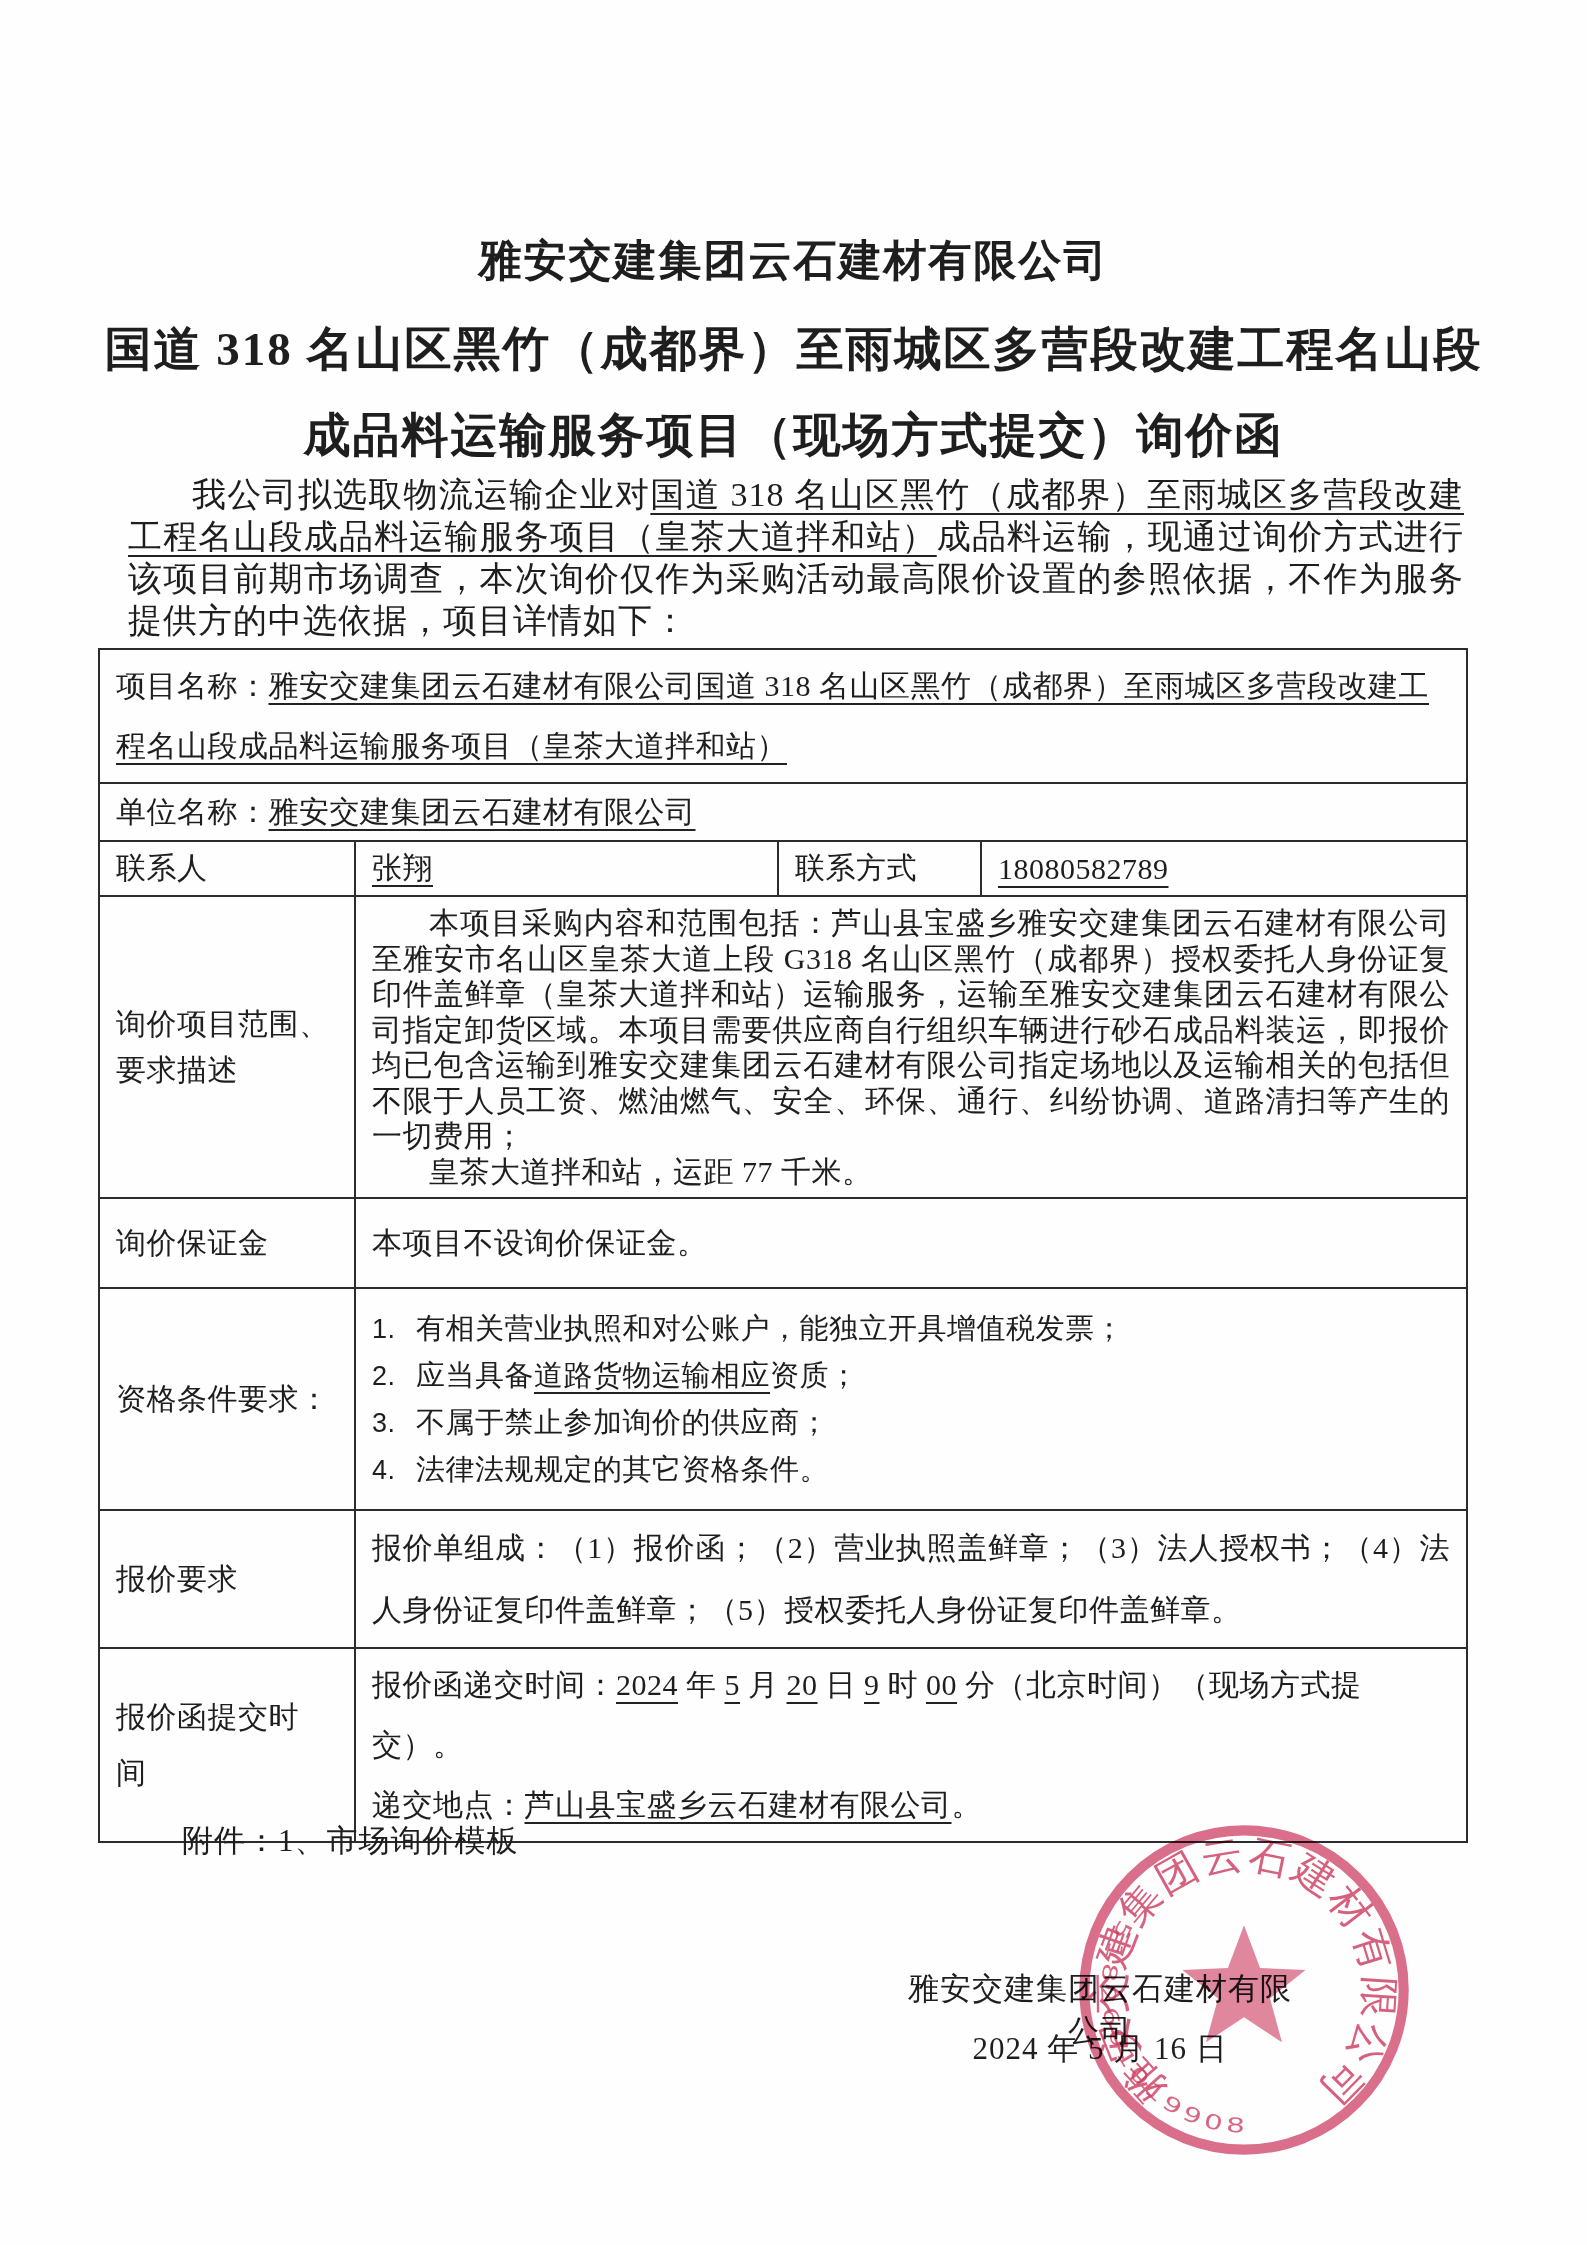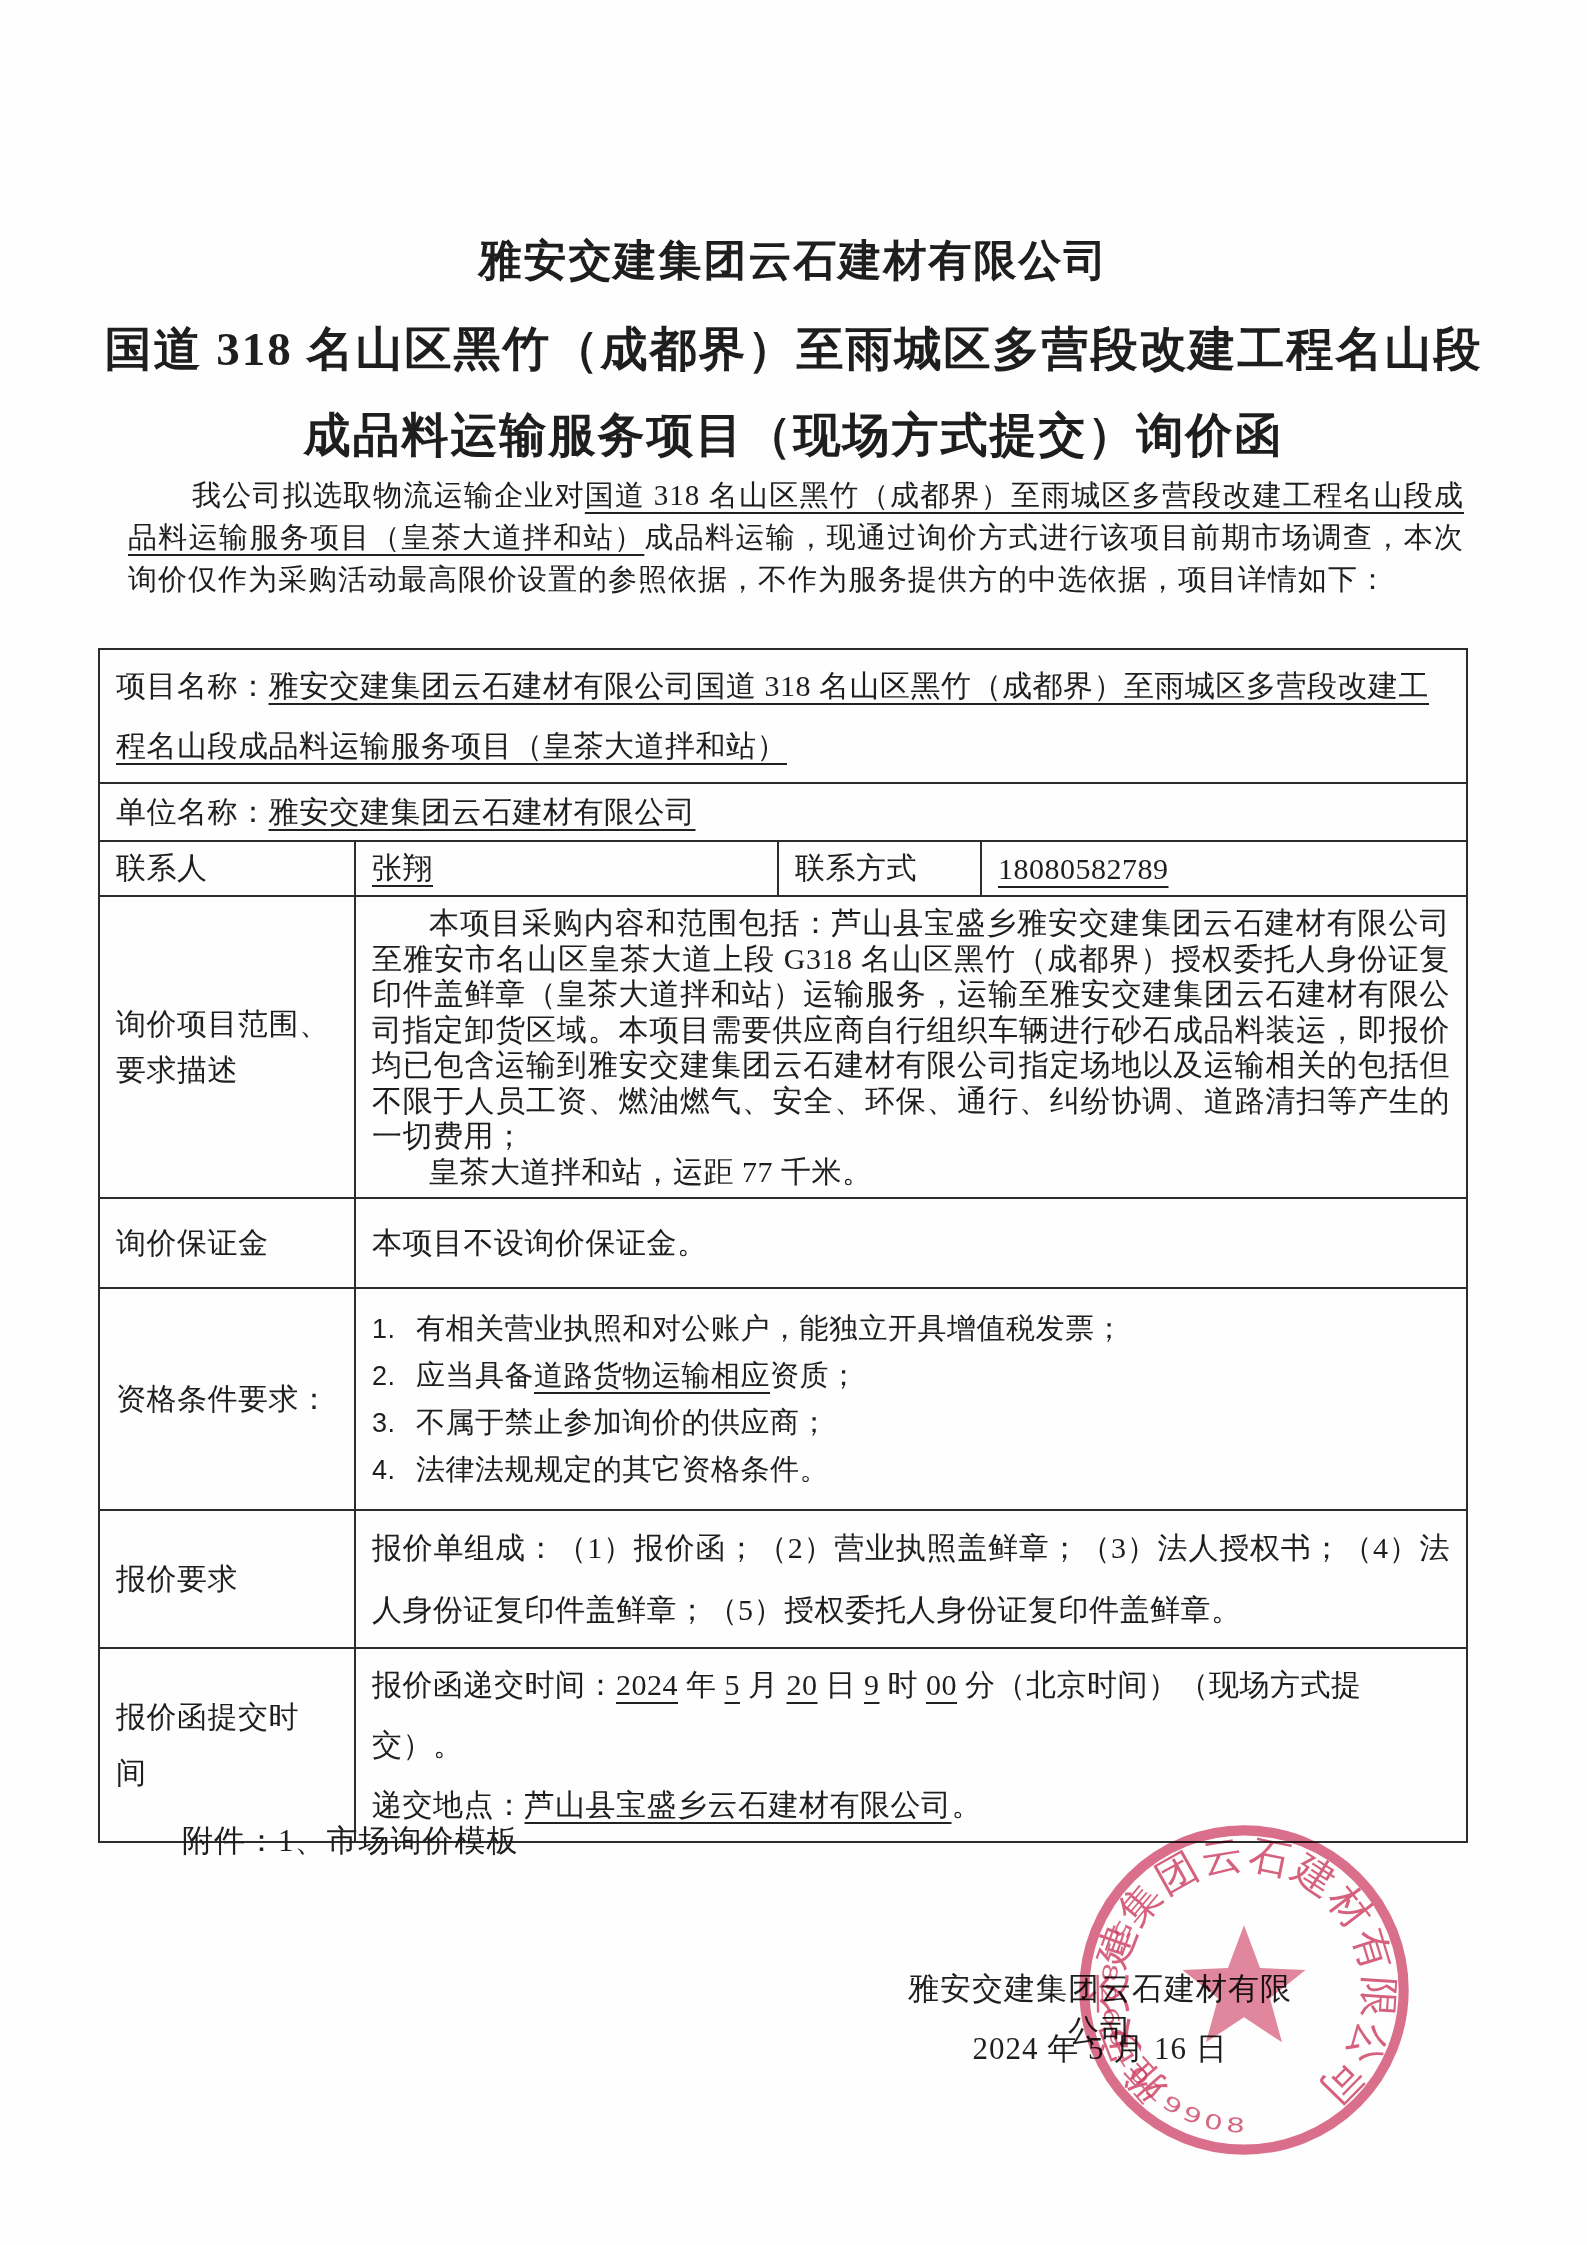--- a/index.html
+++ b/index.html
@@ -23,21 +23,21 @@
     white-space: nowrap;
   }
   .title-1 { top: 232px; font-size: 43px; }
   .title-2 { top: 318px; font-size: 47px; }
   .title-3 { top: 404px; font-size: 47px; }
 
   .intro {
     position: absolute;
     left: 128px; top: 474px;
     width: 1336px;
-    font-size: 29px;
+    font-size: 34px;
     line-height: 42px;
     letter-spacing: 1px;
     text-align: justify;
     text-indent: 64px;
   }
   .u {
     text-decoration: underline;
     text-decoration-thickness: 2px;
     text-underline-offset: 7px;
     text-decoration-color: #222;

